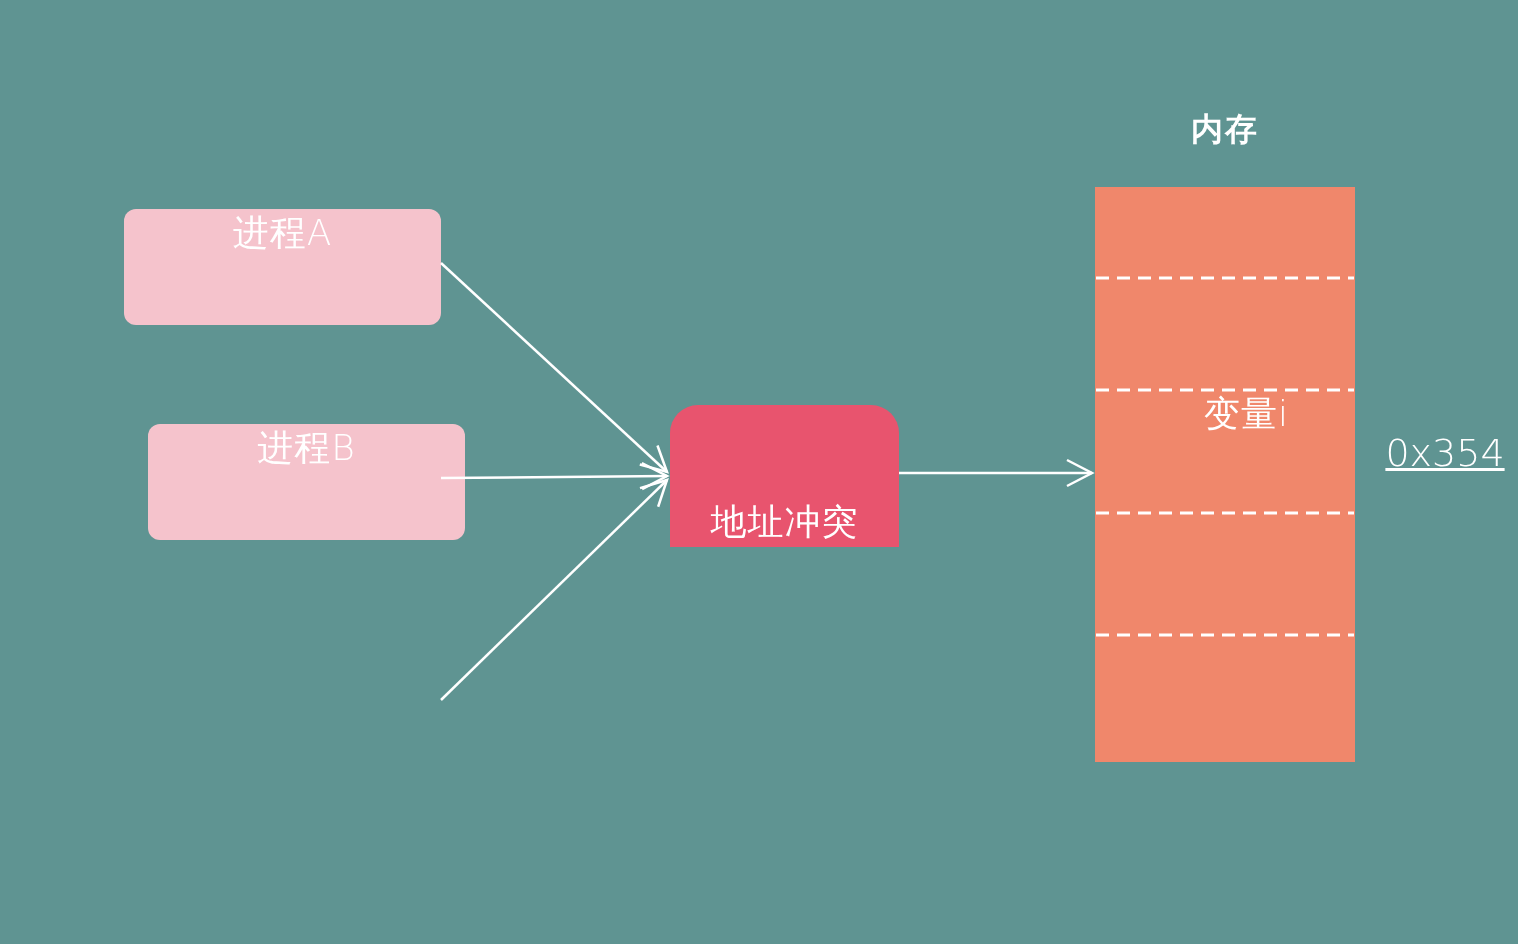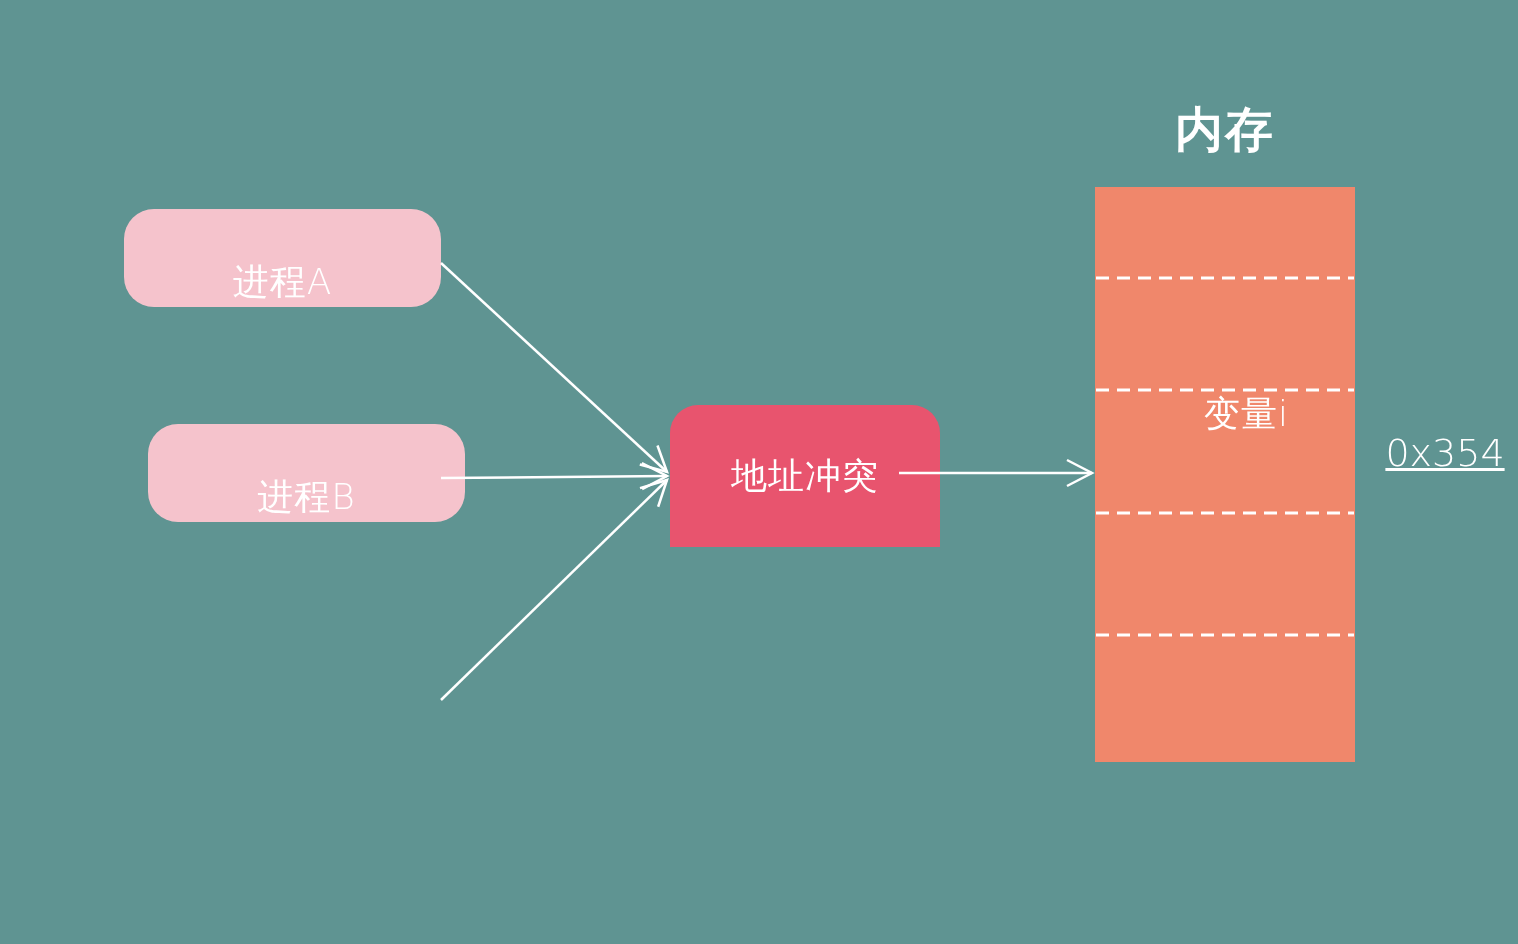--- a/index.html
+++ b/index.html
@@ -16,49 +16,49 @@
     overflow: hidden;
     font-family: "DejaVu Sans", sans-serif;
   }
   .canvas {
     position: relative;
     width: 1518px; height: 944px;
     background: var(--background);
   }
   .process-box {
     position: absolute;
-    left: 124px; width: 317px; height: 98px;
+    left: 124px; width: 317px; height: 116px;
     background: var(--process-box);
-    border-radius: 30px;
-    display: flex; align-items: flex-end; justify-content: center;
+    border-radius: 12px;
+    display: flex; align-items: flex-start; justify-content: center;
     color: var(--text);
     font-size: 36px;
     font-weight: 300;
     letter-spacing: 1px;
   }
   .process-box.a { top: 209px; }
   .process-box.b { top: 424px; margin-left: 24px; }
   .process-box.c { top: 645px; }
   .conflict-box {
     position: absolute;
-    left: 670px; top: 405px; width: 270px; height: 142px;
+    left: 670px; top: 405px; width: 229px; height: 142px;
     background: var(--conflict-box);
     border-radius: 28px 28px 0 0;
-    display: flex; align-items: center; justify-content: center;
+    display: flex; align-items: flex-end; justify-content: center;
     color: var(--text);
     font-size: 36px;
     font-weight: 300;
     letter-spacing: 1px;
   }
   .memory-title {
     position: absolute;
     left: 1095px; top: 100px; width: 260px; height: 60px;
     display: flex; align-items: center; justify-content: center;
     color: var(--text);
-    font-size: 48px;
+    font-size: 32px;
     font-weight: bold;
     letter-spacing: 2px;
   }
   .memory-column {
     position: absolute;
     left: 1095px; top: 187px; width: 260px; height: 575px;
     background: var(--memory-column);
   }
   .variable-cell {
     position: absolute;

